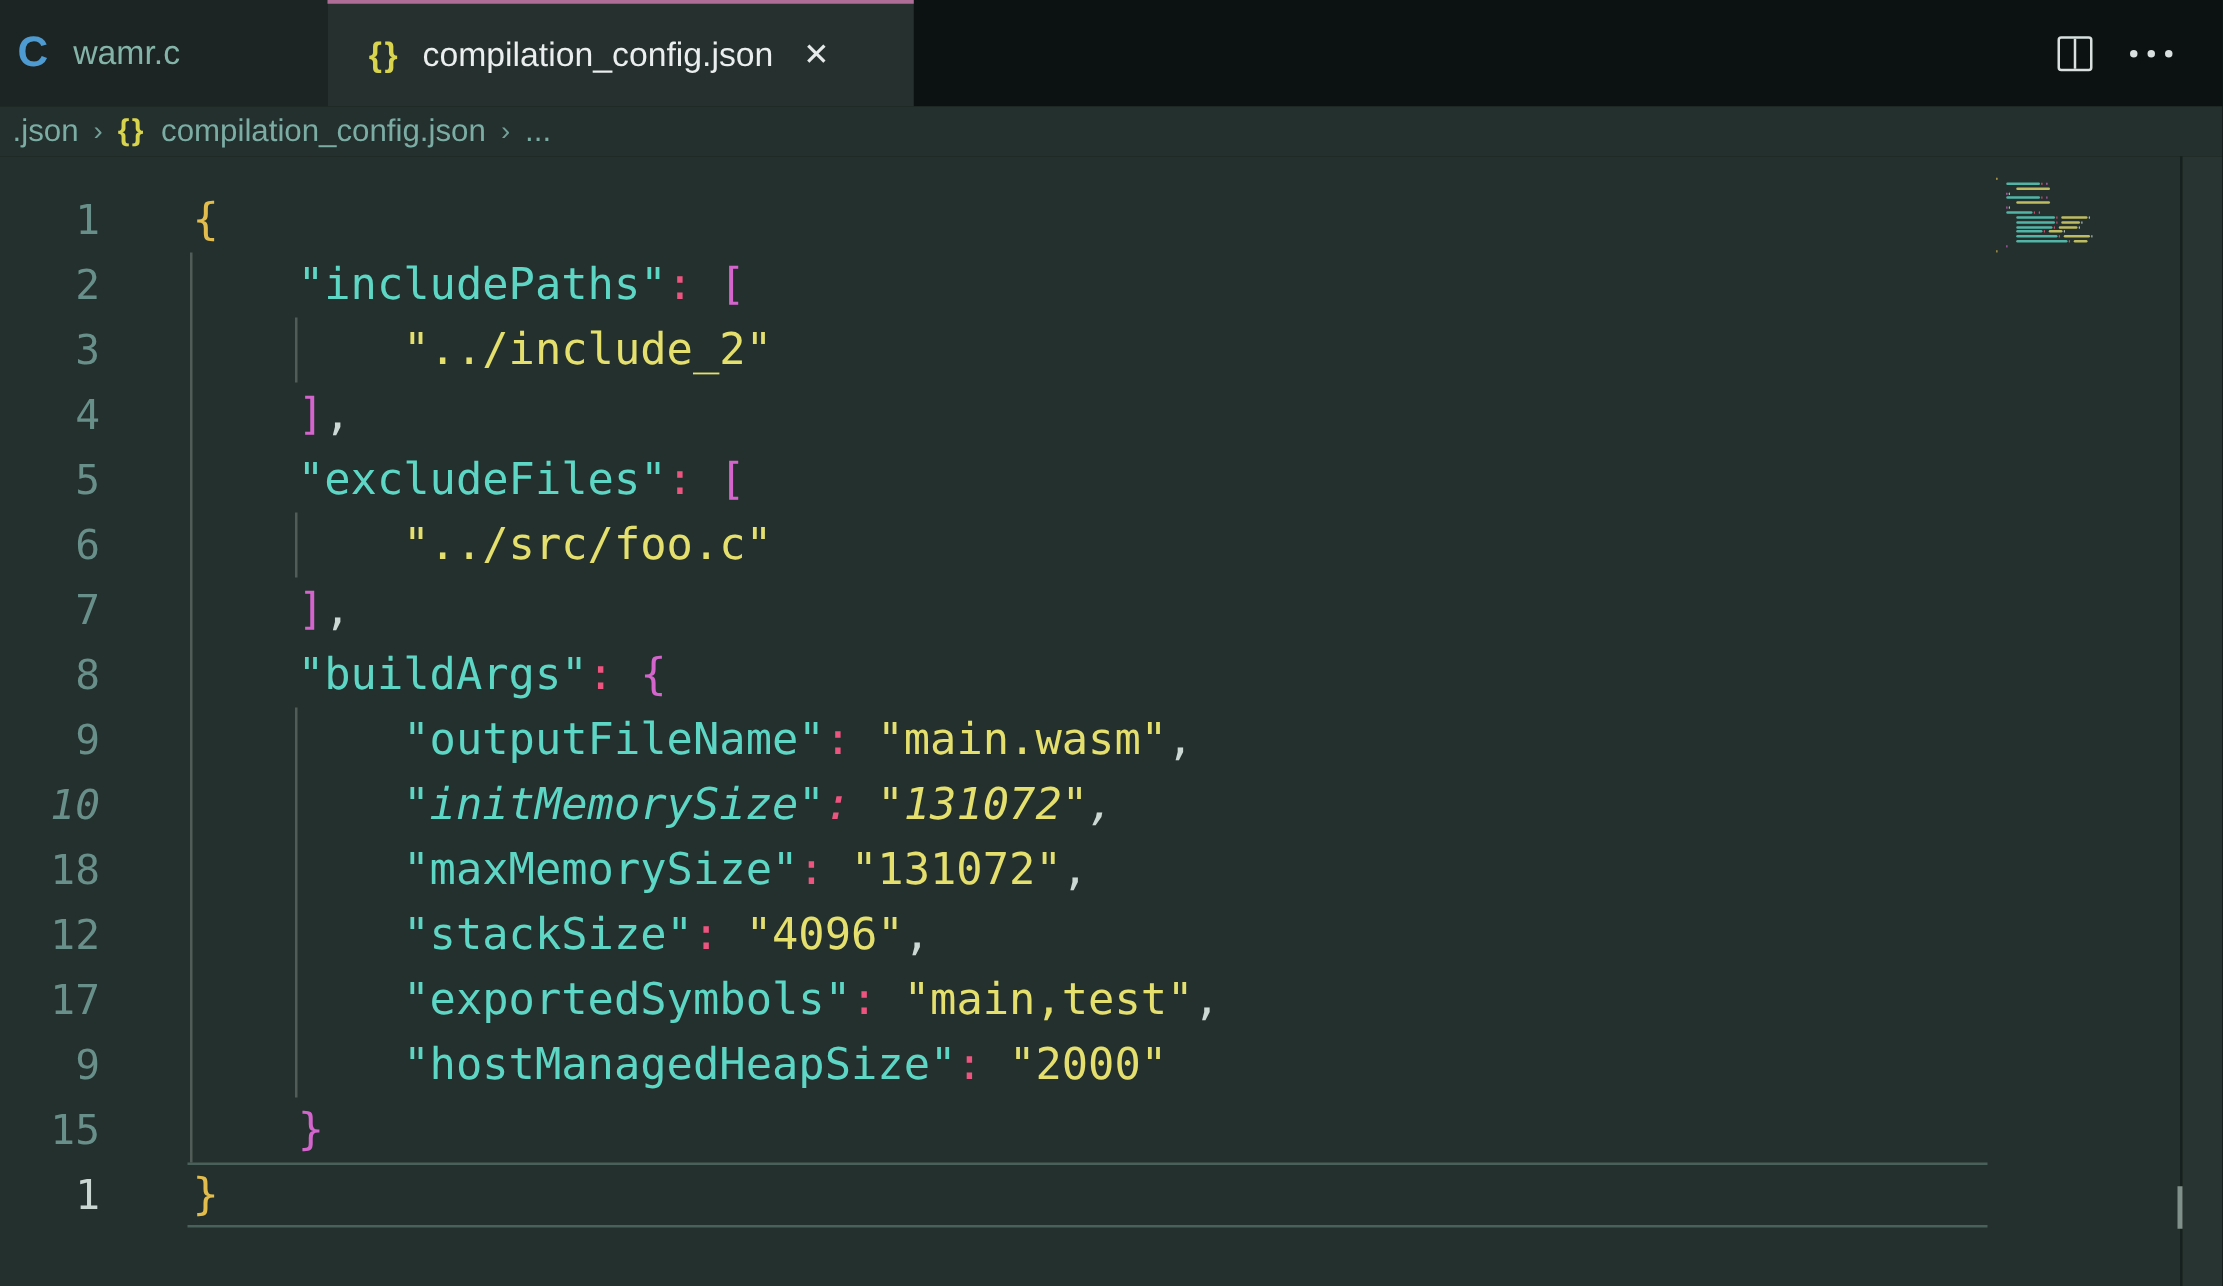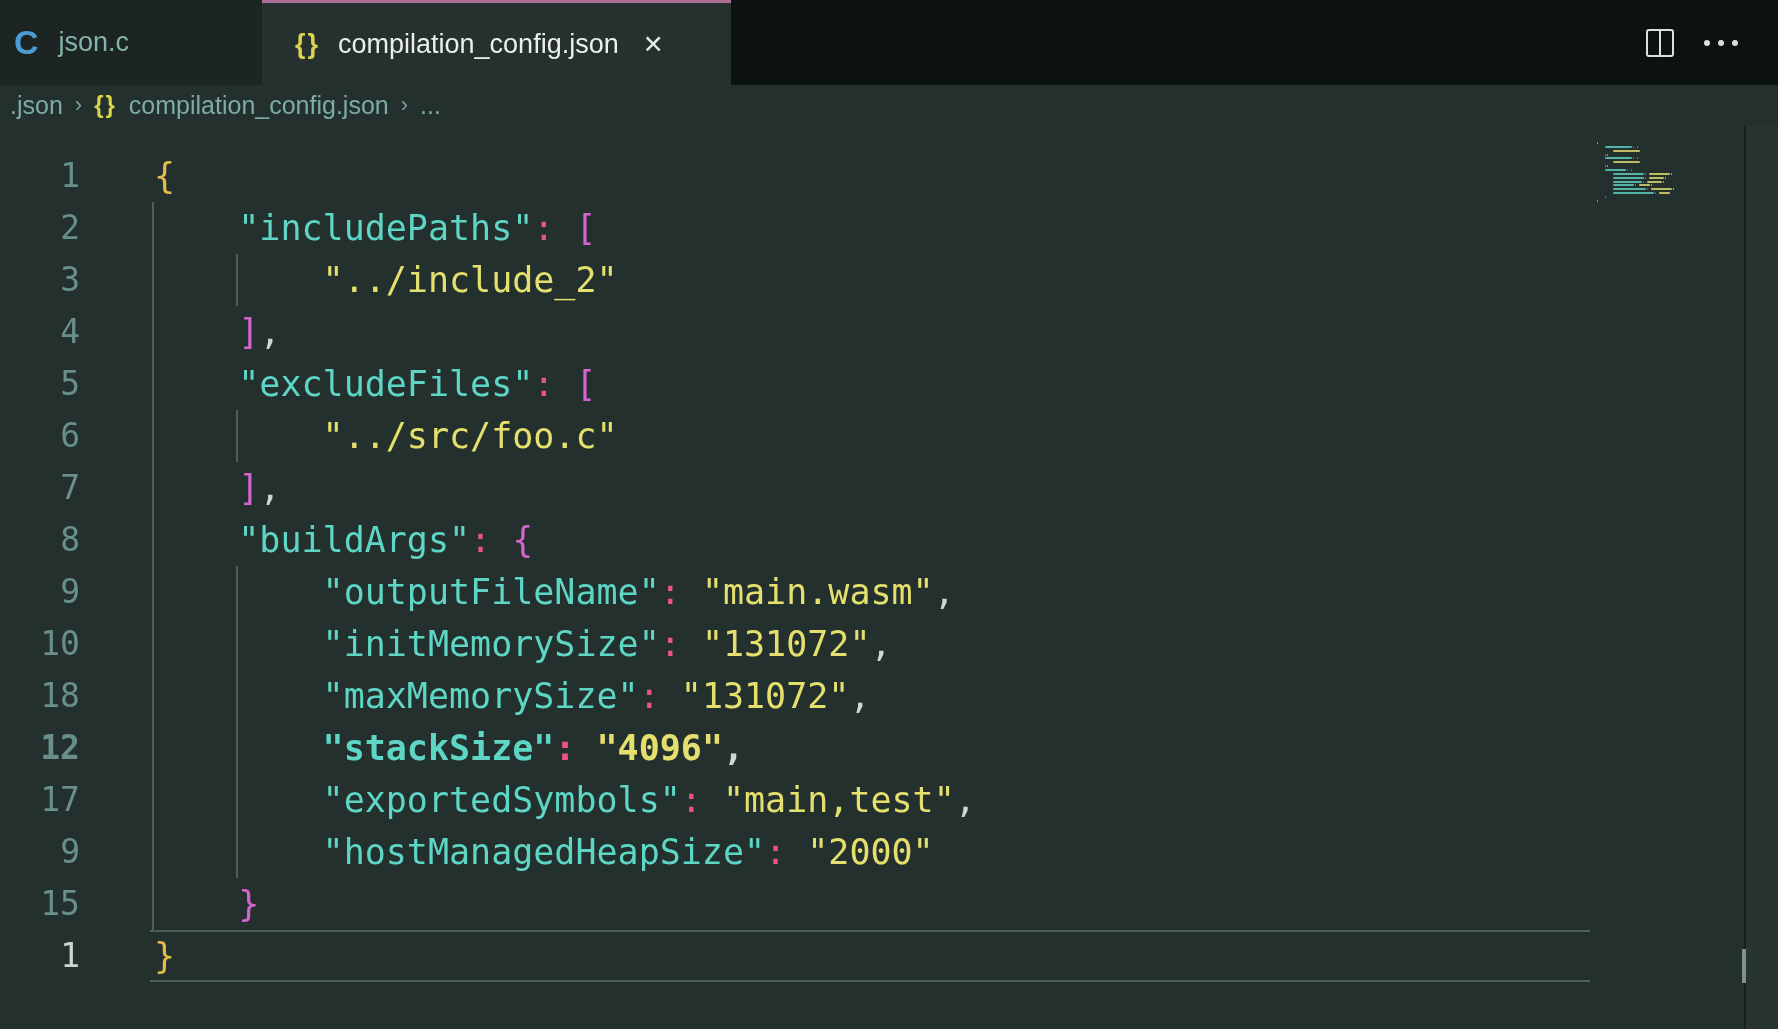--- a/index.html
+++ b/index.html
@@ -49,21 +49,21 @@
   .mm-sep{position:absolute;left:1744px;top:0;width:2px;height:904px;background:#16201e;}
   .mm-right{position:absolute;left:1746px;top:0;width:32px;height:904px;background:rgba(255,255,255,0.02);}
   .ruler-mark{position:absolute;left:1742px;top:824px;width:4px;height:34px;background:#80908a;}
 </style>
 </head>
 <body>
 
 <div class="tabbar">
   <div class="tab inactive">
     <span class="c-icon">C</span>
-    <span class="tab-label">json.c</span>
+    <span class="tab-label">wamr.c</span>
   </div>
   <div class="tab active">
     <span class="json-icon">{}</span>
     <span class="tab-label">compilation_config.json</span>
     <span class="close-x">✕</span>
   </div>
   <div class="tab-spacer"></div>
   <div class="tab-actions">
     <div class="split-icon"></div>
     <div class="dots">
@@ -122,29 +122,29 @@
         <div class="txt"><span style="color: transparent;">    </span><span style="color: rgb(212, 101, 205);">]</span><span style="color: rgb(204, 216, 212);">,</span></div>
       </div>
       <div class="line" style="top: 389px;">
         <div class="num">8</div>
         <div class="txt"><span style="color: transparent;">    </span><span style="color: rgb(94, 214, 197);">"buildArgs"</span><span style="color: rgb(238, 84, 128);">:</span><span style="color: transparent;"> </span><span style="color: rgb(212, 101, 205);">{</span></div>
       </div>
       <div class="line" style="top: 441px;">
         <div class="num">9</div>
         <div class="txt"><span style="color: transparent;">        </span><span style="color: rgb(94, 214, 197);">"outputFileName"</span><span style="color: rgb(238, 84, 128);">:</span><span style="color: transparent;"> </span><span style="color: rgb(229, 224, 110);">"main.wasm"</span><span style="color: rgb(204, 216, 212);">,</span></div>
       </div>
-      <div class="line" style="top: 493px;">
+      <div class="line" style="top: 493px; font-style: italic;">
         <div class="num">10</div>
         <div class="txt"><span style="color: transparent;">        </span><span style="color: rgb(94, 214, 197);">"initMemorySize"</span><span style="color: rgb(238, 84, 128);">:</span><span style="color: transparent;"> </span><span style="color: rgb(229, 224, 110);">"131072"</span><span style="color: rgb(204, 216, 212);">,</span></div>
       </div>
       <div class="line" style="top: 545px;">
         <div class="num">18</div>
         <div class="txt"><span style="color: transparent;">        </span><span style="color: rgb(94, 214, 197);">"maxMemorySize"</span><span style="color: rgb(238, 84, 128);">:</span><span style="color: transparent;"> </span><span style="color: rgb(229, 224, 110);">"131072"</span><span style="color: rgb(204, 216, 212);">,</span></div>
       </div>
-      <div class="line" style="top: 597px; font-weight: bold;">
+      <div class="line" style="top: 597px;">
         <div class="num">12</div>
         <div class="txt"><span style="color: transparent;">        </span><span style="color: rgb(94, 214, 197);">"stackSize"</span><span style="color: rgb(238, 84, 128);">:</span><span style="color: transparent;"> </span><span style="color: rgb(229, 224, 110);">"4096"</span><span style="color: rgb(204, 216, 212);">,</span></div>
       </div>
       <div class="line" style="top: 649px;">
         <div class="num">17</div>
         <div class="txt"><span style="color: transparent;">        </span><span style="color: rgb(94, 214, 197);">"exportedSymbols"</span><span style="color: rgb(238, 84, 128);">:</span><span style="color: transparent;"> </span><span style="color: rgb(229, 224, 110);">"main,test"</span><span style="color: rgb(204, 216, 212);">,</span></div>
       </div>
       <div class="line" style="top: 701px;">
         <div class="num">9</div>
         <div class="txt"><span style="color: transparent;">        </span><span style="color: rgb(94, 214, 197);">"hostManagedHeapSize"</span><span style="color: rgb(238, 84, 128);">:</span><span style="color: transparent;"> </span><span style="color: rgb(229, 224, 110);">"2000"</span></div>

